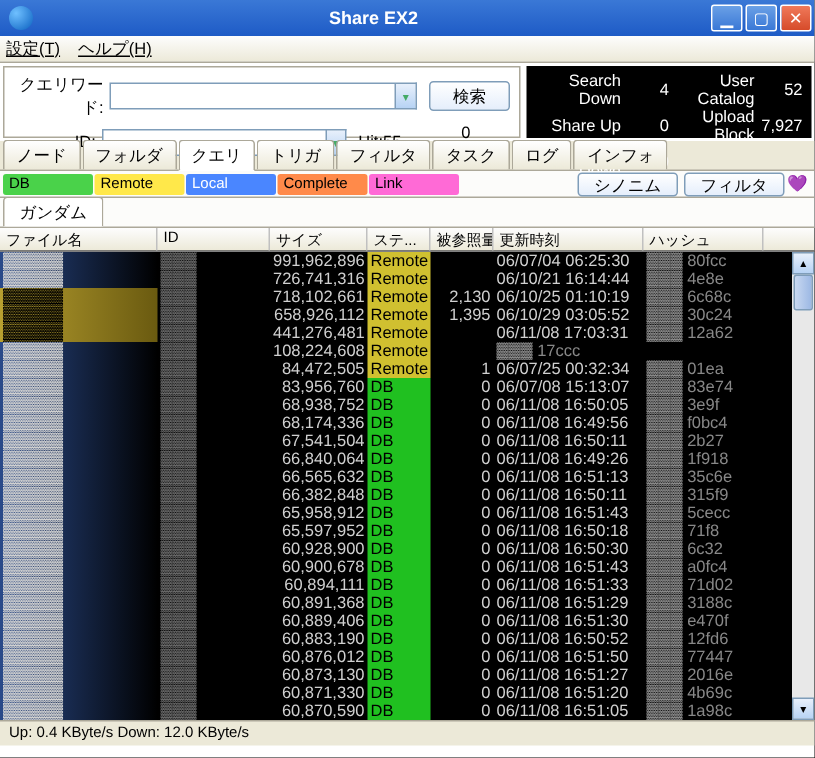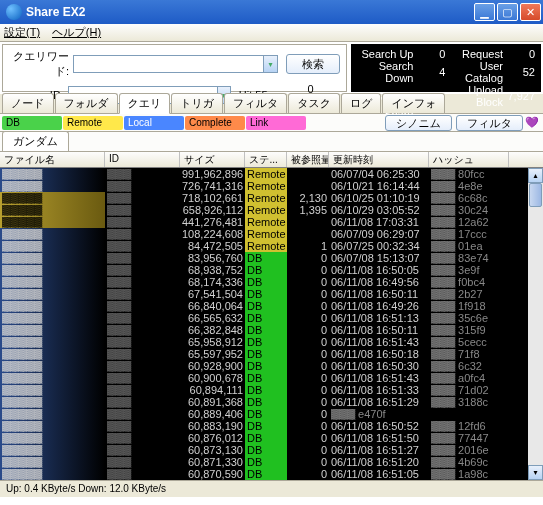--- a/index.html
+++ b/index.html
@@ -1,17 +1,17 @@
 <!DOCTYPE html>
 <html><head>
 <meta charset="utf-8">
 <style>
 * { margin:0; padding:0; box-sizing:border-box; font-family:"MS PGothic","Meiryo",sans-serif; font-size:11px; }
 body { background:#fff; width:543px; height:505px; overflow:hidden; }
-.titlebar { height:24px; background:linear-gradient(#3a78d6,#1e5bc6); display:flex; align-items:center; padding:0 2px; color:#fff; }
+.titlebar { height:24px; background:linear-gradient(#3a78d6,#1e5bc6); display:flex; align-items:center; padding:0 2px; color:#fff;text-align:center; }
 .titlebar .appicon { width:16px; height:16px; border-radius:50%; background:radial-gradient(circle at 30% 30%,#6fc0ff,#0a60c0); margin:0 4px; }
 .titlebar .title { flex:1; font-weight:bold; font-size:12px; }
 .winbtn { width:21px; height:18px; margin-left:2px; border:1px solid #fff; border-radius:2px; display:flex; align-items:center; justify-content:center; font-size:11px; }
 .winbtn.min,.winbtn.max { background:linear-gradient(#6aa0e6,#3a78d6); }
 .winbtn.close { background:linear-gradient(#f0795a,#d64b2a); }
 .menubar { height:18px; background:linear-gradient(#fdfdfd,#ece9d8); display:flex; align-items:center; padding:0 4px; border-bottom:1px solid #aca899;text-decoration:underline; }
 .menubar span { margin-right:12px; cursor:default; }
 .searchpanel { height:52px; display:flex; }
 .searchleft { flex:1; background:#fff; border:1px solid #aca899; margin:2px; padding:4px 6px; }
 .searchrow { display:flex; align-items:center; margin-bottom:4px; }
@@ -85,26 +85,20 @@
       <input class="txt" style="flex: 0 0 120px;" value="">
       <div class="drop">▾</div>
       <span class="hit">Hit:</span>
       <span>55</span>
       <span style="margin-left:40px">0 msec</span>
     </div>
   </div>
   <div class="stats">
     <table>
       <tbody>
-          <tr>
-            <td>Search Up</td>
-            <td>0</td>
-            <td>Request</td>
-            <td>0</td>
-          </tr>
       <tr>
             <td>Search Down</td>
             <td>4</td>
             <td>User Catalog</td>
             <td>52</td>
           </tr>
       <tr>
             <td>Share Up</td>
             <td>0</td>
             <td>Upload Block</td>
@@ -203,21 +197,20 @@
         <div class="c ref"></div>
         <div class="c date">06/11/08 17:03:31</div>
         <div class="c hash">▓▓▓ 12a62</div>
       </div>
       <div class="row">
         <div class="c fname">▓▓▓▓▓</div>
         <div class="c id">▓▓▓</div>
         <div class="c size">108,224,608</div>
         <div class="c stat rem">Remote</div>
         <div class="c ref"></div>
-        <div class="c date">06/07/09 06:29:07</div>
         <div class="c hash">▓▓▓ 17ccc</div>
       </div>
       <div class="row">
         <div class="c fname">▓▓▓▓▓</div>
         <div class="c id">▓▓▓</div>
         <div class="c size">84,472,505</div>
         <div class="c stat rem">Remote</div>
         <div class="c ref">1</div>
         <div class="c date">06/07/25 00:32:34</div>
         <div class="c hash">▓▓▓ 01ea</div>
@@ -338,20 +331,21 @@
         <div class="c ref">0</div>
         <div class="c date">06/11/08 16:51:29</div>
         <div class="c hash">▓▓▓ 3188c</div>
       </div>
       <div class="row">
         <div class="c fname">▓▓▓▓▓</div>
         <div class="c id">▓▓▓</div>
         <div class="c size">60,889,406</div>
         <div class="c stat db">DB</div>
         <div class="c ref">0</div>
+        <div class="c date">06/11/08 16:51:30</div>
         <div class="c hash">▓▓▓ e470f</div>
       </div>
       <div class="row">
         <div class="c fname">▓▓▓▓▓</div>
         <div class="c id">▓▓▓</div>
         <div class="c size">60,883,190</div>
         <div class="c stat db">DB</div>
         <div class="c ref">0</div>
         <div class="c date">06/11/08 16:50:52</div>
         <div class="c hash">▓▓▓ 12fd6</div>

